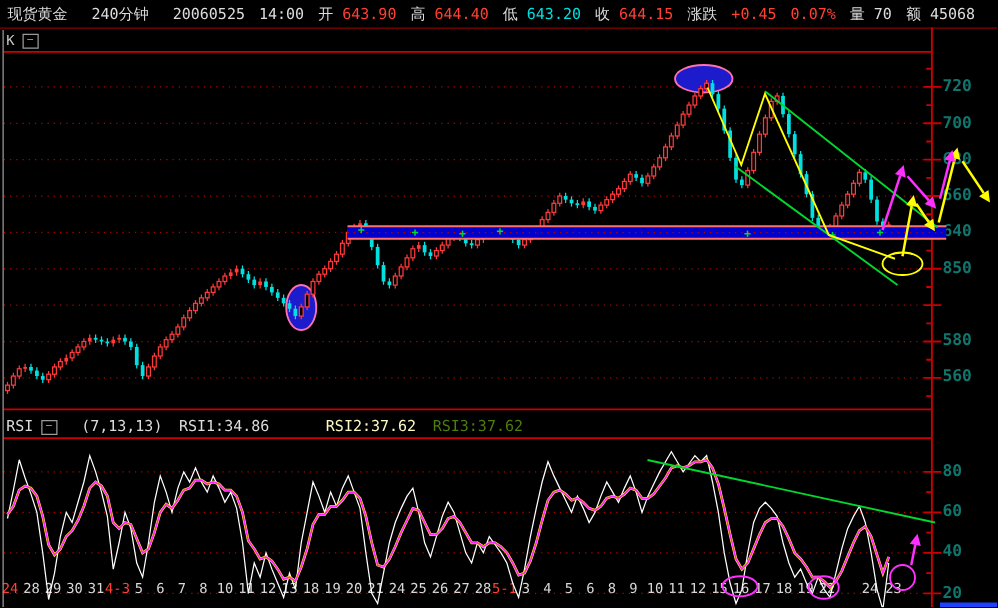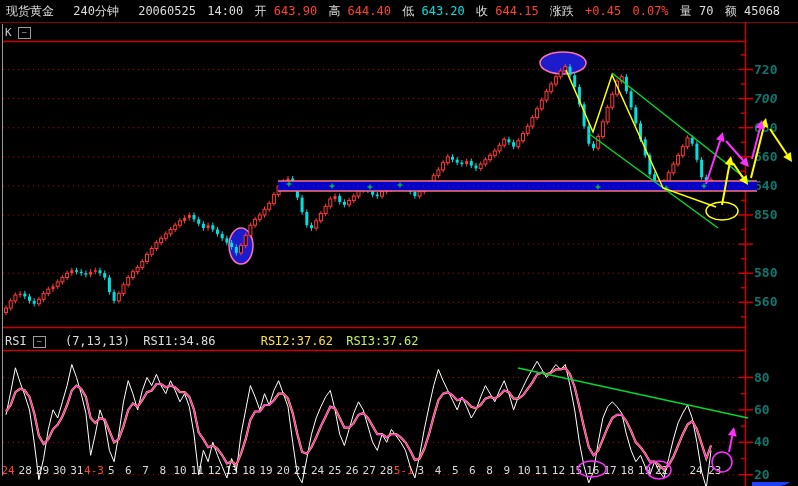--- a/index.html
+++ b/index.html
@@ -1,22 +1,22 @@
 <!DOCTYPE html>
 <html><head>
 <meta charset="utf-8">
 <style>
   html,body{margin:0;padding:0;background:#000;}
   .screen{position:relative;width:798px;height:486px;background:#000;overflow:hidden;
-          font-family:"DejaVu Sans Mono","DejaVu Sans",monospace;border-radius:20px;}
+          font-family:"DejaVu Sans Mono","DejaVu Sans",monospace;}
   .hdr{position:absolute;left:6px;top:3px;font-size:12px;color:#dcdcdc;white-space:nowrap;}
   .hdr span{margin-right:4px;}
   .gapL{margin-left:8px;}
   .red{color:#ff4032;} .cyan{color:#00e0e0;}
-  .yel{color:#fde047;padding-left:32px;} .mag{color:#bef264;}
+  .yel{color:#fef9c3;padding-left:32px;} .mag{color:#4d7c0f;}
   .panel-label{position:absolute;left:5px;top:26px;font-size:11px;color:#c8c8c8;}
   .minibox{display:inline-block;width:11px;height:10px;border:1px solid #9a9a9a;color:#9a9a9a;
            font-size:9px;line-height:8px;text-align:center;vertical-align:middle;margin-left:6px;}
   .rsi-hdr{position:absolute;left:5px;top:334px;font-size:12px;white-space:nowrap;color:#dcdcdc;}
   .rsi-hdr span{margin-right:6px;}
   .ylab{position:absolute;left:754px;width:42px;font-size:13px;font-weight:bold;color:#0f766e;}
   .xlab{position:absolute;top:464px;font-size:11px;color:#d8d8d8;transform:translateX(-50%);}
   .xlab.redlab{color:#ff4032;}
   svg{position:absolute;left:0;top:0;}
 </style>
@@ -54,21 +54,21 @@
   <div class="rsi-hdr">
     <span style="margin-right:0">RSI</span><span class="minibox">−</span>
     <span style="margin-left:6px">(7,13,13)</span>
     <span>RSI1:34.86</span>
     <span class="yel">RSI2:37.62</span>
     <span class="mag">RSI3:37.62</span>
   </div>
 
   <div id="ylabels">
       <div class="ylab" style="top: 61.5px;">720</div>
-      <div class="ylab" style="top: 90.6px; font-style: italic;">700</div>
+      <div class="ylab" style="top: 90.6px;">700</div>
       <div class="ylab" style="top: 119.7px;">680</div>
       <div class="ylab" style="top: 148.8px;">660</div>
       <div class="ylab" style="top: 177.9px;">640</div>
       <div class="ylab" style="top: 207px;">850</div>
       <div class="ylab" style="top: 236.1px; margin-left: 44px;">600</div>
       <div class="ylab" style="top: 265.2px;">580</div>
       <div class="ylab" style="top: 294.3px;">560</div>
       <div class="ylab" style="top: 369.5px;">80</div>
       <div class="ylab" style="top: 401.9px;">60</div>
       <div class="ylab" style="top: 434.3px;">40</div>

